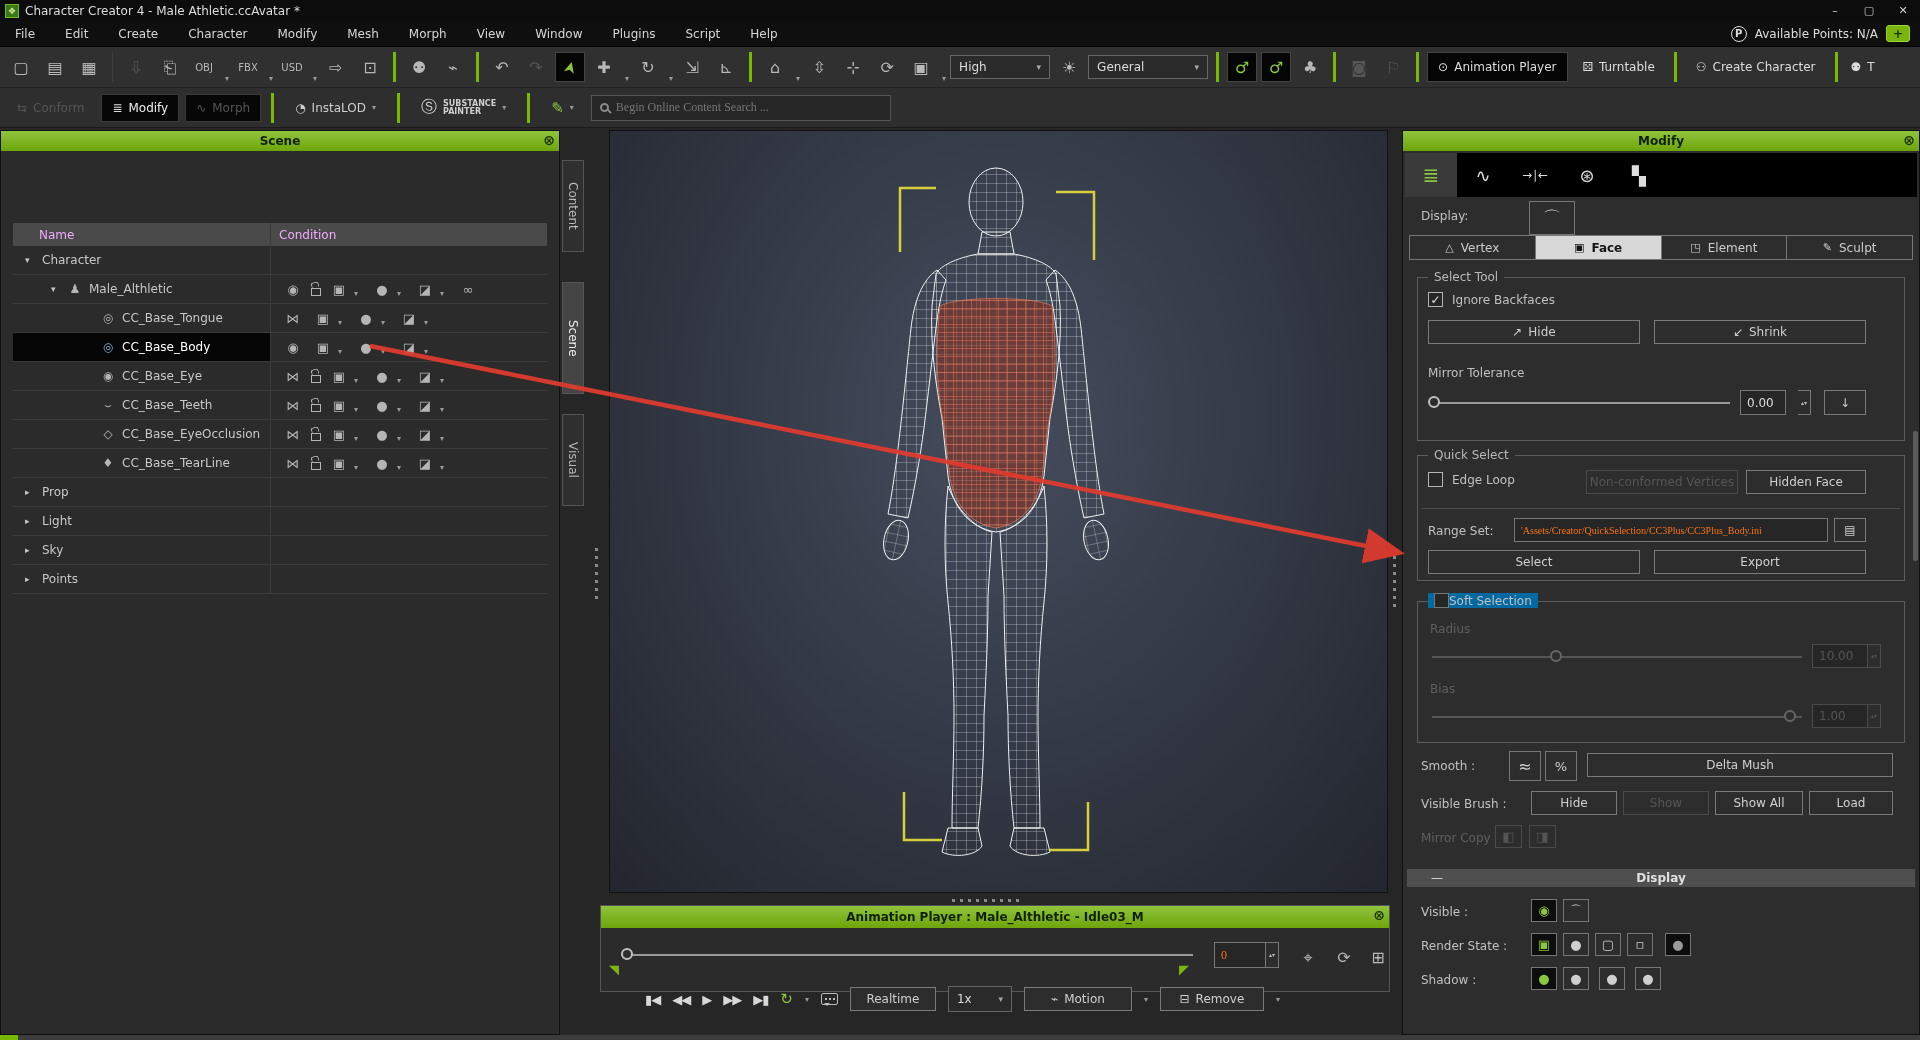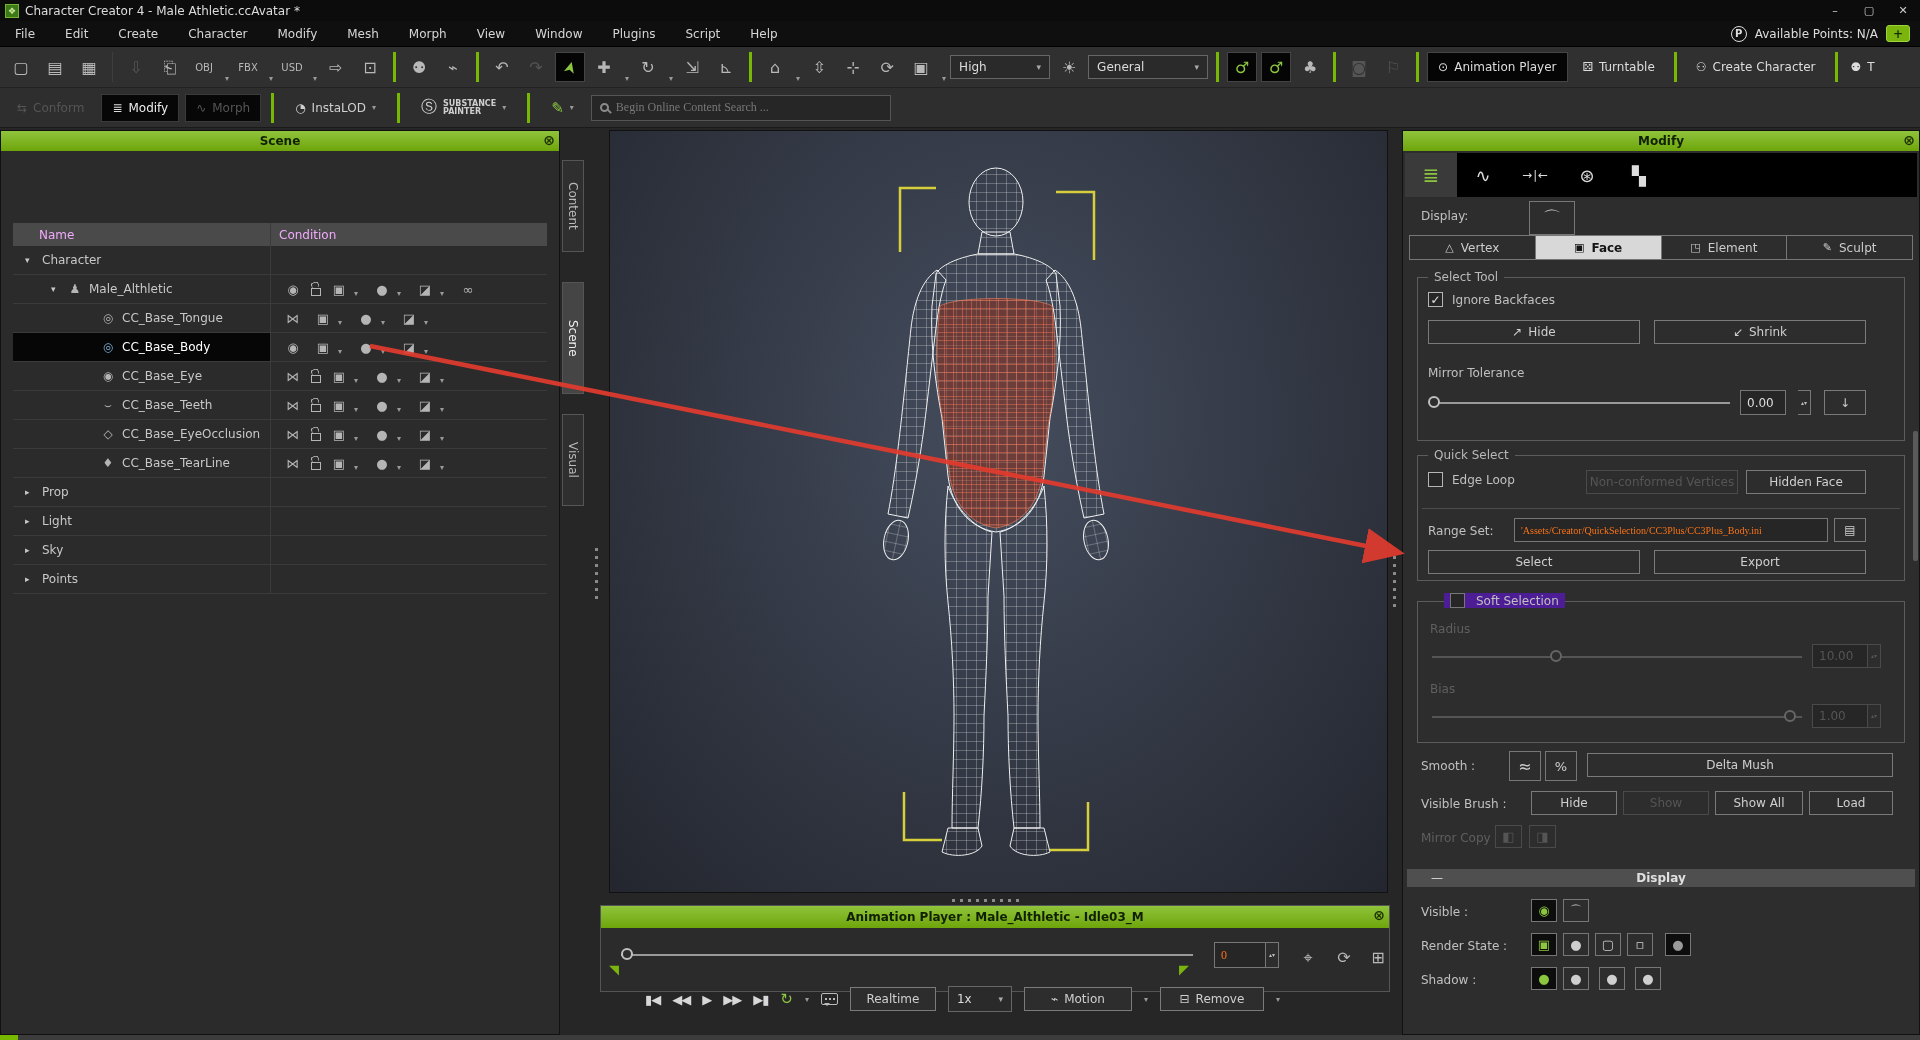--- a/index.html
+++ b/index.html
@@ -617,21 +617,21 @@
       </div>
     <div class="btn" style="position:absolute;left:10px;top:94px;width:212px">
         <span>Select</span>
       </div>
     <div class="btn" style="position:absolute;left:236px;top:94px;width:212px">
         <span>Export</span>
       </div>
   </div>
 
   <div class="group" style="left:14px;right:14px;top:470px;height:142px">
-    <div class="flex" style="position:absolute;left:26px;top:-9px;gap:11px;background:#4c1d95;padding:0 6px">
+    <div class="flex" style="position:absolute;left:10px;top:-9px;gap:0;background:#0369a1;padding:0 6px">
       <span class="cb dim"></span>
       <span class="seclbl">Soft Selection</span>
     </div>
     <span class="dimlbl" style="position:absolute;left:12px;top:20px">Radius</span>
     <div class="slider dis" style="position:absolute;left:14px;top:48px;width:370px">
       <div class="track"></div>
         <div class="knob" style="left:118px"></div>
     </div>
     <div class="valbox dis" style="position:absolute;left:394px;top:42px;width:56px;height:24px">
         <span>10.00</span>

